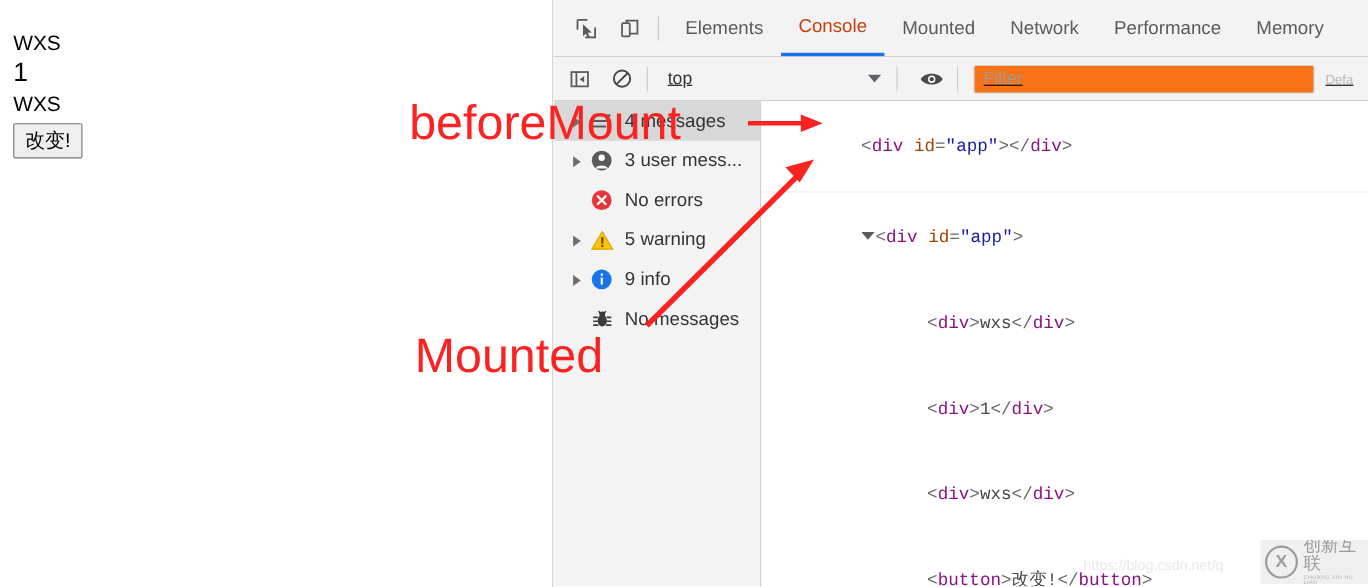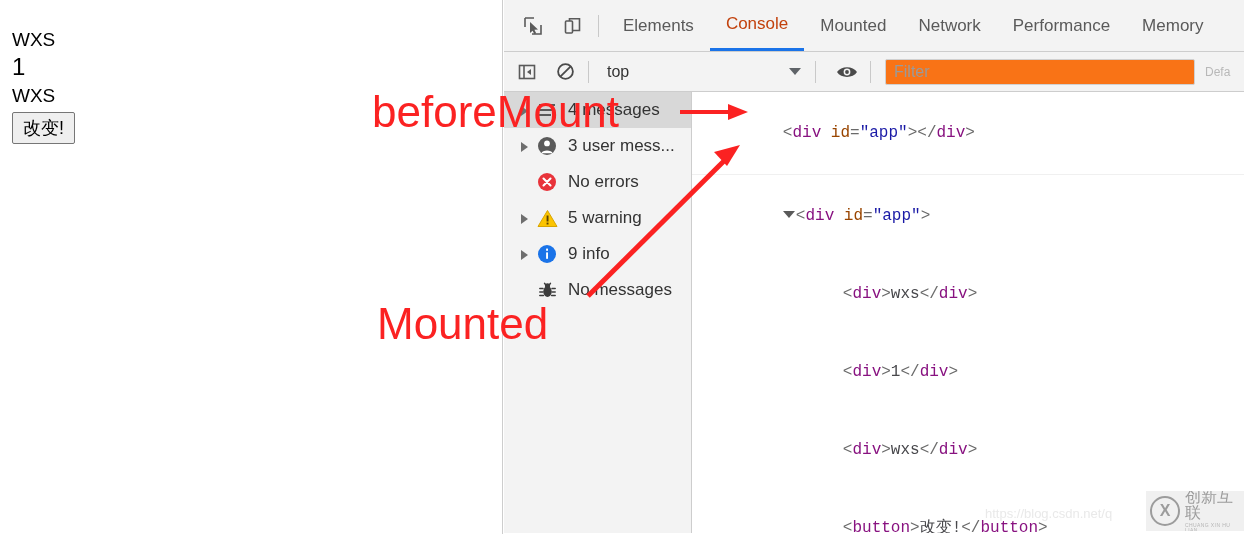--- a/index.html
+++ b/index.html
@@ -95,20 +95,21 @@
 
   
   #filterbar {
     position: relative;
     height: 40px;
     background: #f3f3f3;
     border-bottom: 1px solid #cdcdcd;
     display: flex;
     align-items: center;
     box-sizing: border-box;
+    text-decoration: underline;
   }
   .fb-icon {
     width: 30px; height: 30px;
     display: flex; align-items: center; justify-content: center;
     margin-left: 8px;
     cursor: default;
   }
   #context-select {
     display: flex; align-items: center;
     width: 206px;

